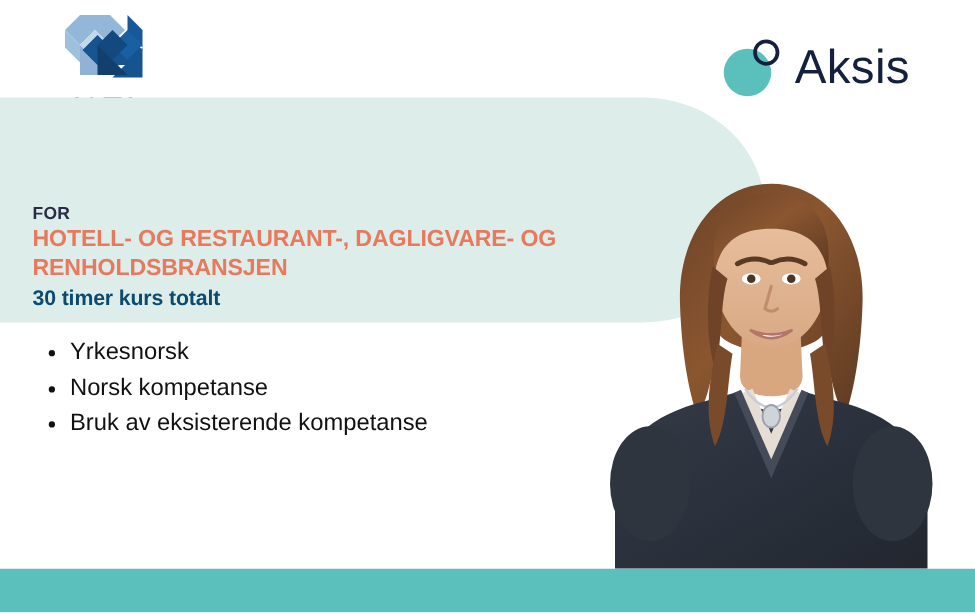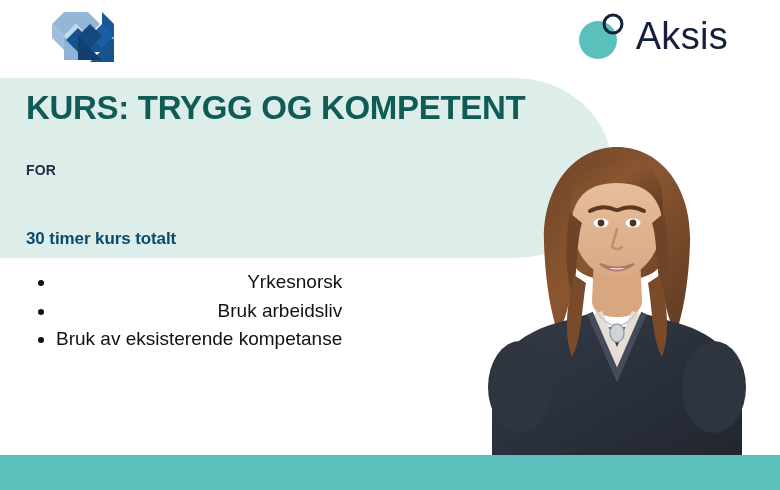--- a/index.html
+++ b/index.html
@@ -34,21 +34,21 @@
     font-size: 25px;
     line-height: 1.04;
     letter-spacing: 0.2px;
     font-weight: 400;
     white-space: nowrap;
   }
 
   .logo-aksis {
     position: absolute;
     right: 52px;
-    top: 10px;
+    top: 28px;
     display: flex;
     align-items: center;
     gap: 8px;
   }
   .logo-aksis-mark { width: 52px; height: 52px; display: block; }
   .logo-aksis-text {
     color: #14203C;
     font-size: 38px;
     font-weight: 400;
     letter-spacing: 0.3px;
@@ -114,21 +114,21 @@
     position: absolute;
     left: 30px;
     top: 268px;
     margin: 0;
     padding: 0 0 0 26px;
     list-style: disc;
     color: #111111;
     font-size: 19px;
     line-height: 1.50;
   }
-  .bullets li { margin: 0; padding: 0; text-align: right; }
+  .bullets li { margin: 0; padding: 0; }
 
   
   .photo {
     position: absolute;
     right: 32px;
     bottom: 35px;
     width: 262px;
     height: 330px;
   }
   .photo svg { display: block; width: 100%; height: 100%; }
@@ -171,31 +171,34 @@
     <svg class="logo-aksis-mark" viewBox="0 0 52 52">
       <circle cx="22" cy="30" r="19" fill="#5BC0BC"></circle>
       <circle cx="37" cy="14" r="9" fill="none" stroke="#14203C" stroke-width="3"></circle>
     </svg>
     <div class="logo-aksis-text">Aksis</div>
   </div>
 
   <div class="mint-band"></div>
 
   <div class="headline">
-    <div>KURS: TRYGG OG KOMPETENT</div>
   </div>
 
   <div class="for-label">FOR</div>
 
+  <div class="sectors">
+    <div>HOTELL- OG RESTAURANT-, DAGLIGVARE- OG</div>
+    <div>RENHOLDSBRANSJEN</div>
+  </div>
 
   <div class="hours">30 timer kurs totalt</div>
 
   <ul class="bullets">
     <li>Yrkesnorsk</li>
-    <li>Bruk arbeidsliv</li>
+    <li>Norsk kompetanse</li>
     <li>Bruk av eksisterende kompetanse</li>
   </ul>
 
   <div class="photo">
     <svg viewBox="0 0 262 330">
       <defs>
         <linearGradient id="hairGrad" x1="0" y1="0" x2="1" y2="1">
           <stop offset="0%" stop-color="#6E4328"></stop>
           <stop offset="45%" stop-color="#8A5630"></stop>
           <stop offset="100%" stop-color="#5E3A22"></stop>

